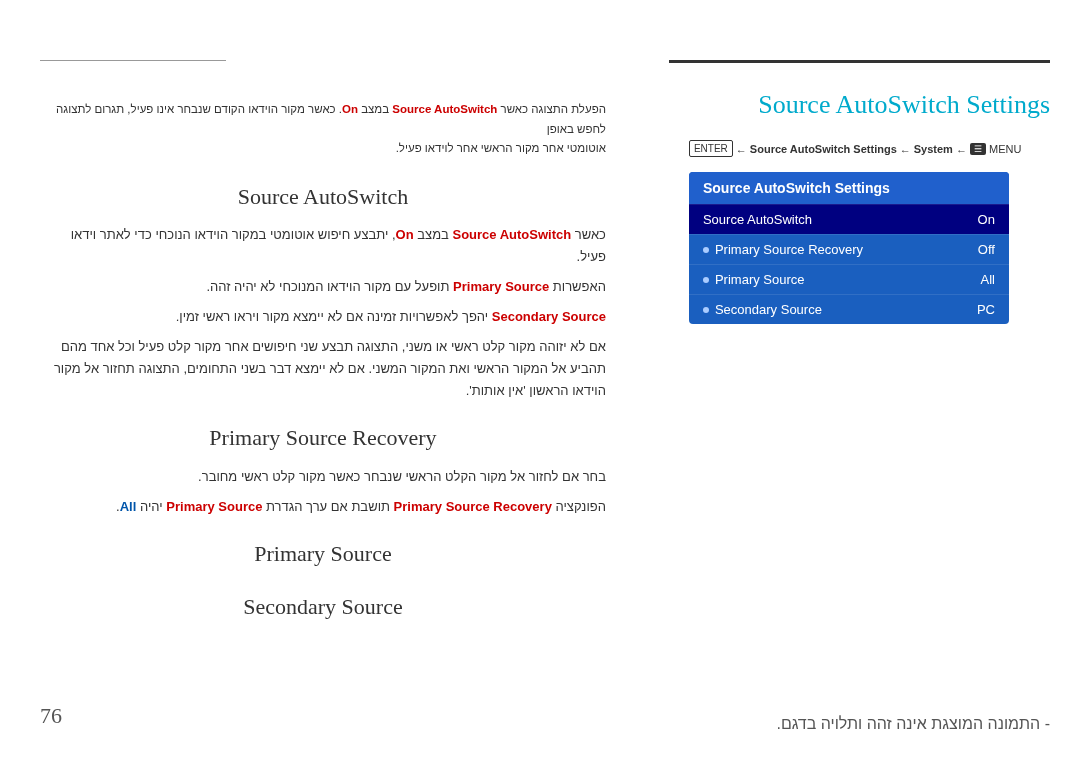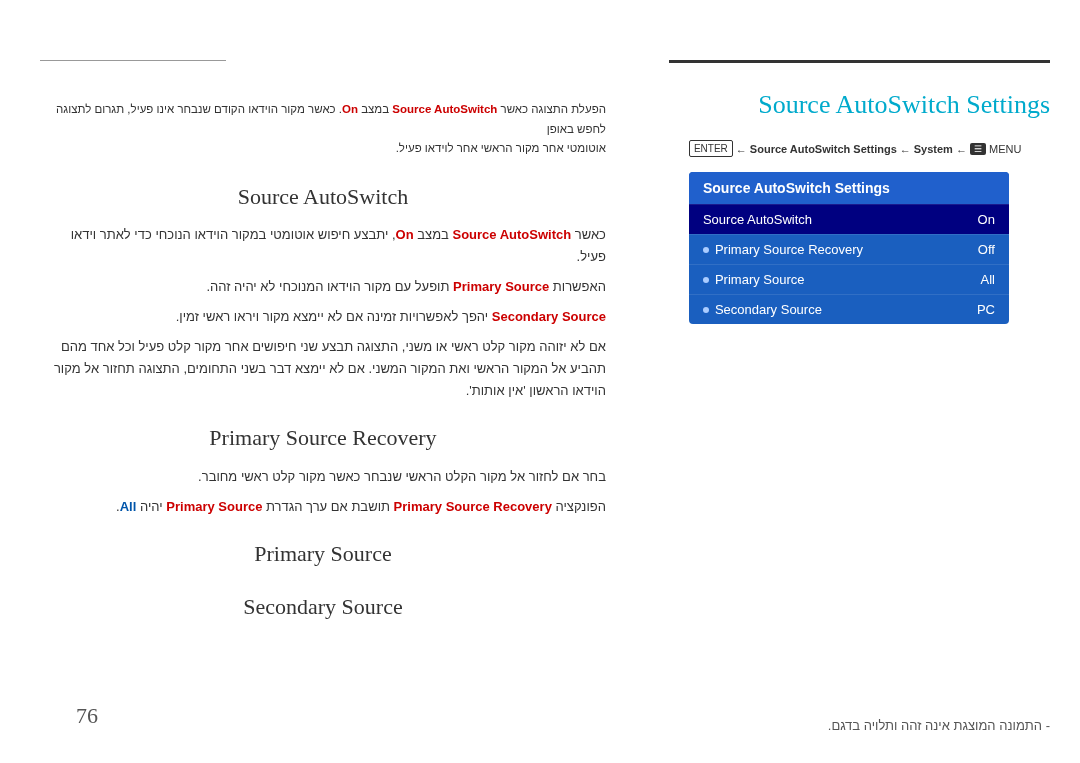--- a/index.html
+++ b/index.html
@@ -87,21 +87,20 @@
       margin-bottom: 18px;
     }
 
     .page-number {
       position: absolute;
       bottom: 30px;
       left: 40px;
       font-size: 22px;
       color: #555;
       font-family: 'Georgia', serif;
-      margin-left: 36px;
     }
 
     
     .right-panel {
       width: 420px;
       padding: 20px 30px 20px 20px;
       position: relative;
     }
 
     .right-top-border {
@@ -203,21 +202,21 @@
 
     .menu-item-value {
       font-size: 13px;
       color: #fff;
     }
 
     .disclaimer {
       position: absolute;
       bottom: 30px;
       right: 30px;
-      font-size: 13px;
+      font-size: 16px;
       color: #555;
       direction: rtl;
       text-align: left;
       max-width: 300px;
     }
   </style>
 </head>
 <body>
 
 <div class="page-container">

